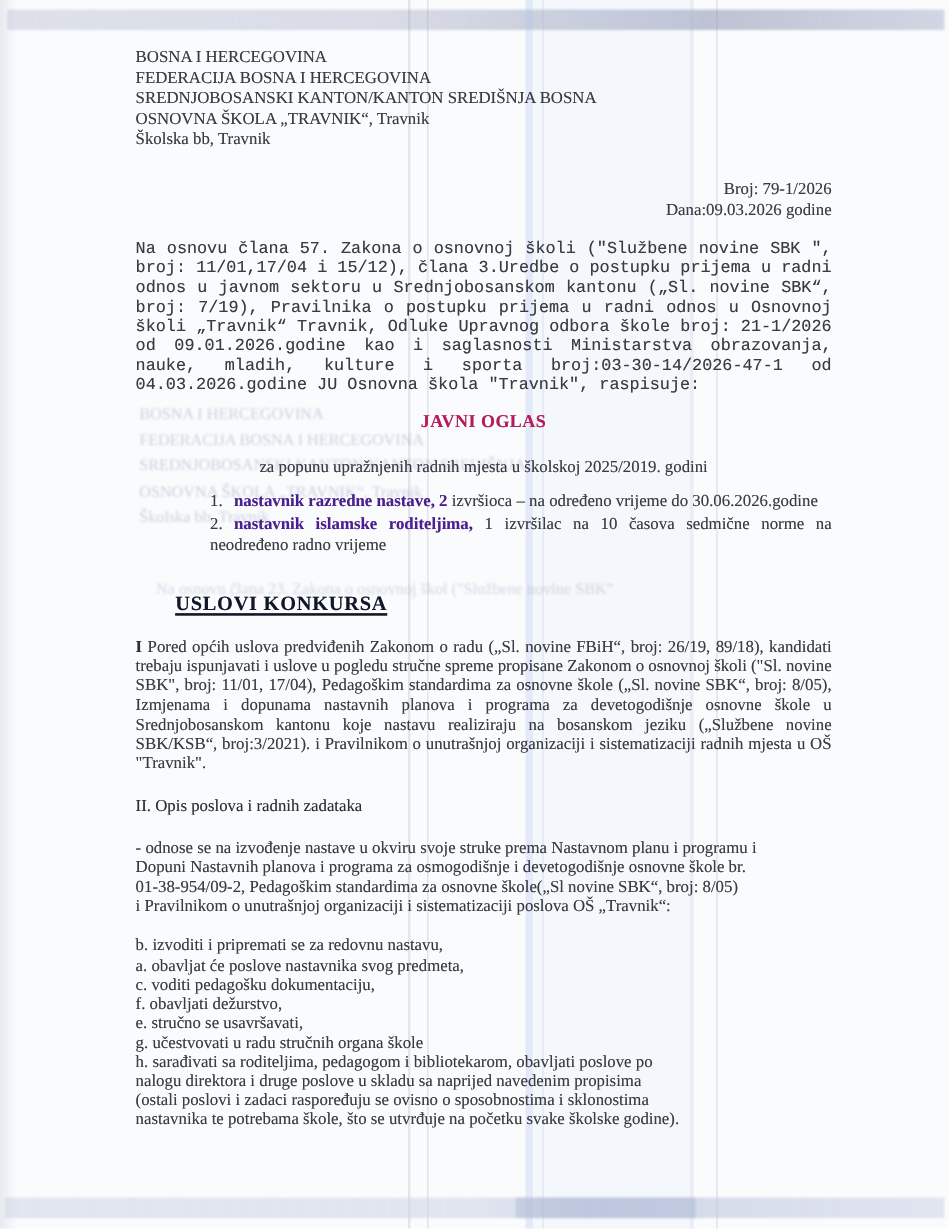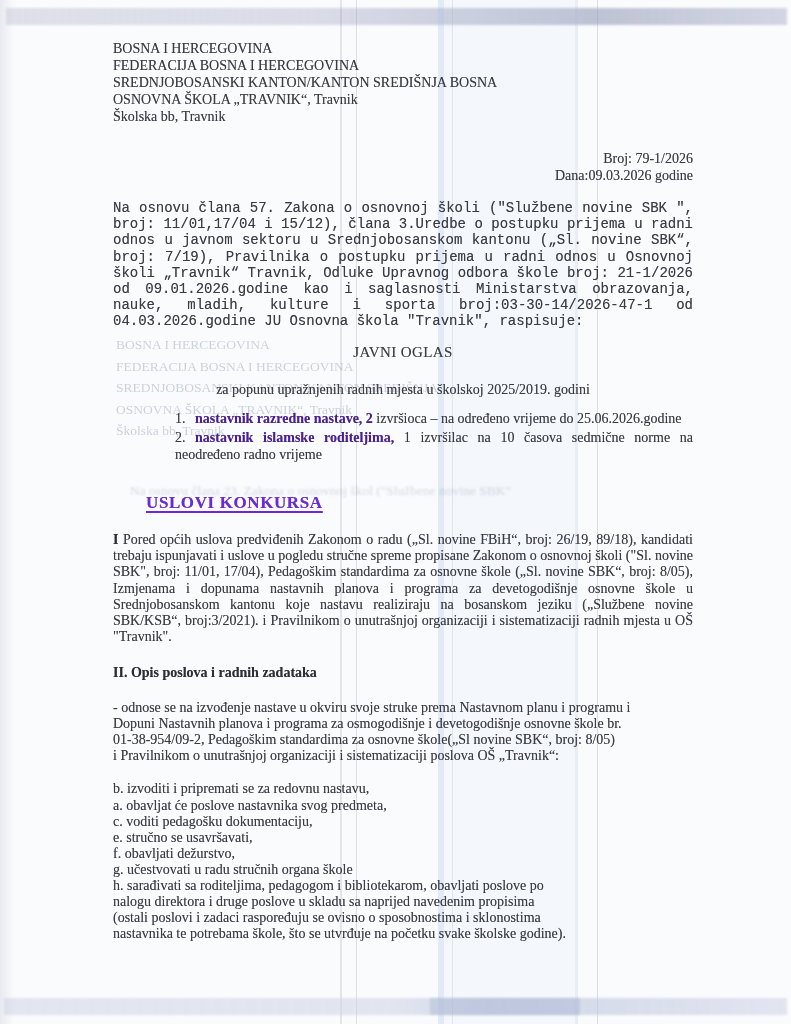--- a/index.html
+++ b/index.html
@@ -63,24 +63,24 @@
   .ref p{margin:0;line-height:17px;text-align:right;}
   .intro{
     margin:16px 0 0 0;
     text-align:justify;
     line-height:16.2px;
     font-family:Liberation Mono, monospace;
   }
   .oglas-title{
     margin:14px 0 0 0;
     text-align:center;
-    font-weight:normal;
+    font-weight:bold;
     font-size:15px;
     letter-spacing:.4px;
-    color:#404040;
+    color:#be185d;
   }
   .oglas-sub{
     margin:20px 0 0 0;
     text-align:center;
   }
   ol.positions{
     margin:13px 0 0 0;
     padding:0 0 0 62px;
     list-style:none;
   }
@@ -89,34 +89,34 @@
     line-height:16.8px;
     margin-top:3px;
   }
   ol.positions .marker{display:inline-block;width:20px;font-weight:normal;}
   ol.positions b{color:#4c1d95;}
   .uslovi{
     margin:30px 0 0 33px;
     font-size:17px;
     font-weight:bold;
     letter-spacing:.6px;
-    color:#6d28d9;
+    color:#0f172a;
     text-decoration:underline;
     text-decoration-thickness:2px;
     text-underline-offset:3px;
   }
   .cond{
     margin:21px 0 0 0;
     text-align:justify;
     line-height:16.2px;
   }
   .cond b{color:#2e2e36;}
   .sec2-head{
     margin:19px 0 0 0;
-    font-weight:bold;
+    font-weight:normal;
     font-size:14px;
     color:#2e2e36;
   }
   .sec2-intro{
     margin:19px 0 0 0;
     white-space:pre-line;
     line-height:16px;
   }
   ul.duties{
     margin:17px 0 0 0;padding:0;list-style:none;
@@ -167,41 +167,41 @@
       <p>Dana:09.03.2026 godine</p>
     </div>
 
     <p class="intro">Na osnovu člana 57. Zakona o osnovnoj školi ("Službene novine SBK ", broj: 11/01,17/04 i 15/12), člana 3.Uredbe o postupku prijema u radni odnos u javnom sektoru u Srednjobosanskom kantonu („Sl. novine SBK“, broj: 7/19), Pravilnika o postupku prijema u radni odnos u Osnovnoj školi „Travnik“ Travnik, Odluke Upravnog odbora škole broj: 21-1/2026 od 09.01.2026.godine kao i saglasnosti Ministarstva obrazovanja, nauke, mladih, kulture i sporta broj:03-30-14/2026-47-1 od 04.03.2026.godine JU Osnovna škola "Travnik", raspisuje:</p>
 
     <p class="oglas-title">JAVNI OGLAS</p>
 
     <p class="oglas-sub">za popunu upražnjenih radnih mjesta u školskoj 2025/2019. godini</p>
 
     <ol class="positions">
-      <li><span class="marker">1.</span><b>nastavnik razredne nastave, 2</b> <span>izvršioca – na određeno vrijeme do 25.06.2026.godine</span></li>
+      <li><span class="marker">1.</span><b>nastavnik razredne nastave, 2</b> <span>izvršioca – na određeno vrijeme do 30.06.2026.godine</span></li>
       <li><span class="marker">2.</span><b>nastavnik islamske roditeljima,</b> <span>1 izvršilac na 10 časova sedmične norme na neodređeno radno vrijeme</span></li>
     </ol>
 
     <p class="uslovi">USLOVI KONKURSA</p>
 
     <p class="cond"><b>I</b> <span>Pored općih uslova predviđenih Zakonom o radu („Sl. novine FBiH“, broj: 26/19, 89/18), kandidati trebaju ispunjavati i uslove u pogledu stručne spreme propisane Zakonom o osnovnoj školi ("Sl. novine SBK", broj: 11/01, 17/04), Pedagoškim standardima za osnovne škole („Sl. novine SBK“, broj: 8/05), Izmjenama i dopunama nastavnih planova i programa za devetogodišnje osnovne škole u Srednjobosanskom kantonu koje nastavu realiziraju na bosanskom jeziku („Službene novine SBK/KSB“, broj:3/2021). i Pravilnikom o unutrašnjoj organizaciji i sistematizaciji radnih mjesta u OŠ "Travnik".</span></p>
 
     <p class="sec2-head">II. Opis poslova i radnih zadataka</p>
 
     <p class="sec2-intro">- odnose se na izvođenje nastave u okviru svoje struke prema Nastavnom planu i programu i
 Dopuni  Nastavnih planova i programa za osmogodišnje i devetogodišnje osnovne škole br.
 01-38-954/09-2, Pedagoškim standardima za osnovne škole(„Sl novine SBK“, broj: 8/05)
 i   Pravilnikom  o unutrašnjoj organizaciji i sistematizaciji poslova OŠ „Travnik“:</p>
 
     <ul class="duties">
       <li>b. izvoditi i pripremati se za redovnu nastavu,</li>
       <li>a. obavljat će poslove nastavnika svog predmeta,</li>
       <li>c. voditi pedagošku dokumentaciju,</li>
+      <li>f. obavljati dežurstvo,</li>
       <li>e. stručno se usavršavati,</li>
-      <li>f. obavljati dežurstvo,</li>
       <li>g. učestvovati u radu stručnih organa škole</li>
       <li>h. sarađivati sa roditeljima, pedagogom i bibliotekarom, obavljati poslove po
 nalogu direktora i druge poslove u skladu sa naprijed navedenim propisima
 (ostali poslovi i zadaci raspoređuju se ovisno o sposobnostima i sklonostima
 nastavnika te potrebama škole, što se utvrđuje na početku svake školske godine).</li>
     </ul>
 
   </div>
 </div>
 

